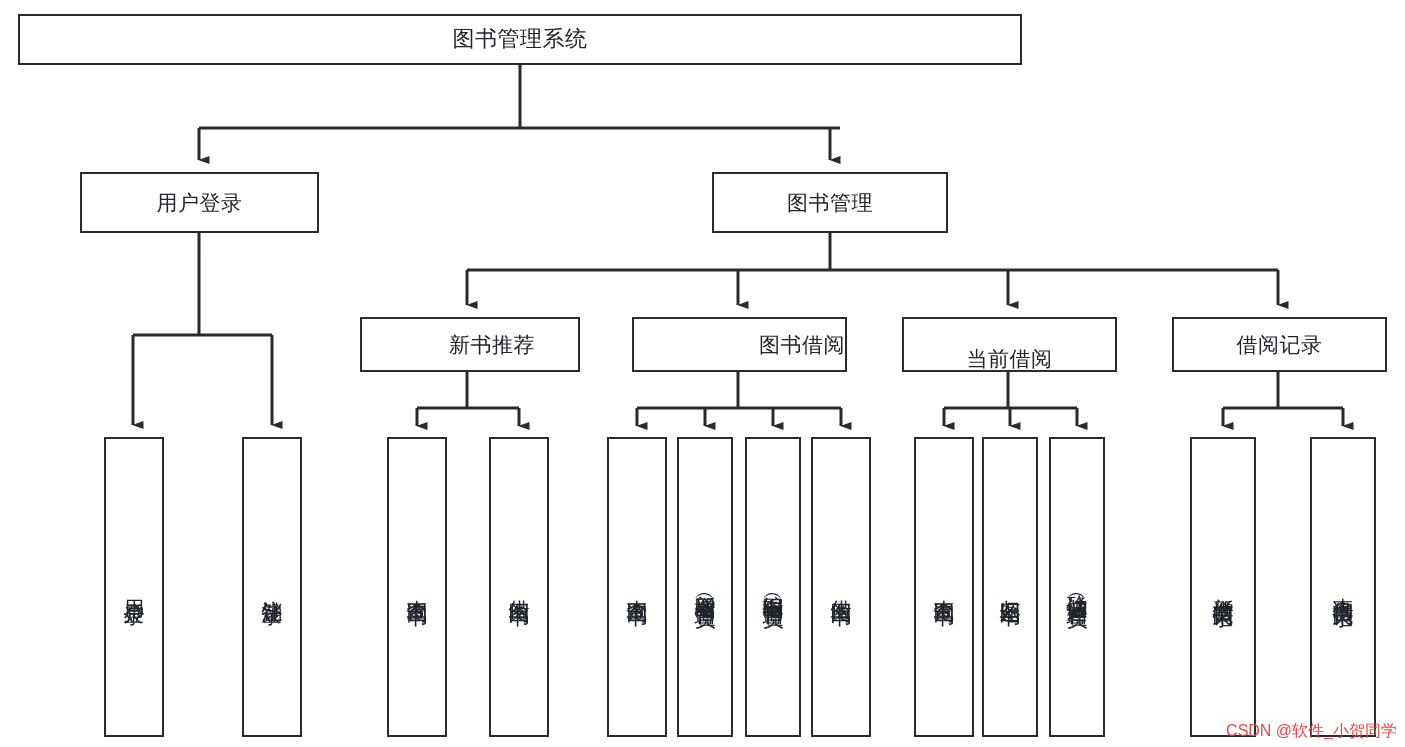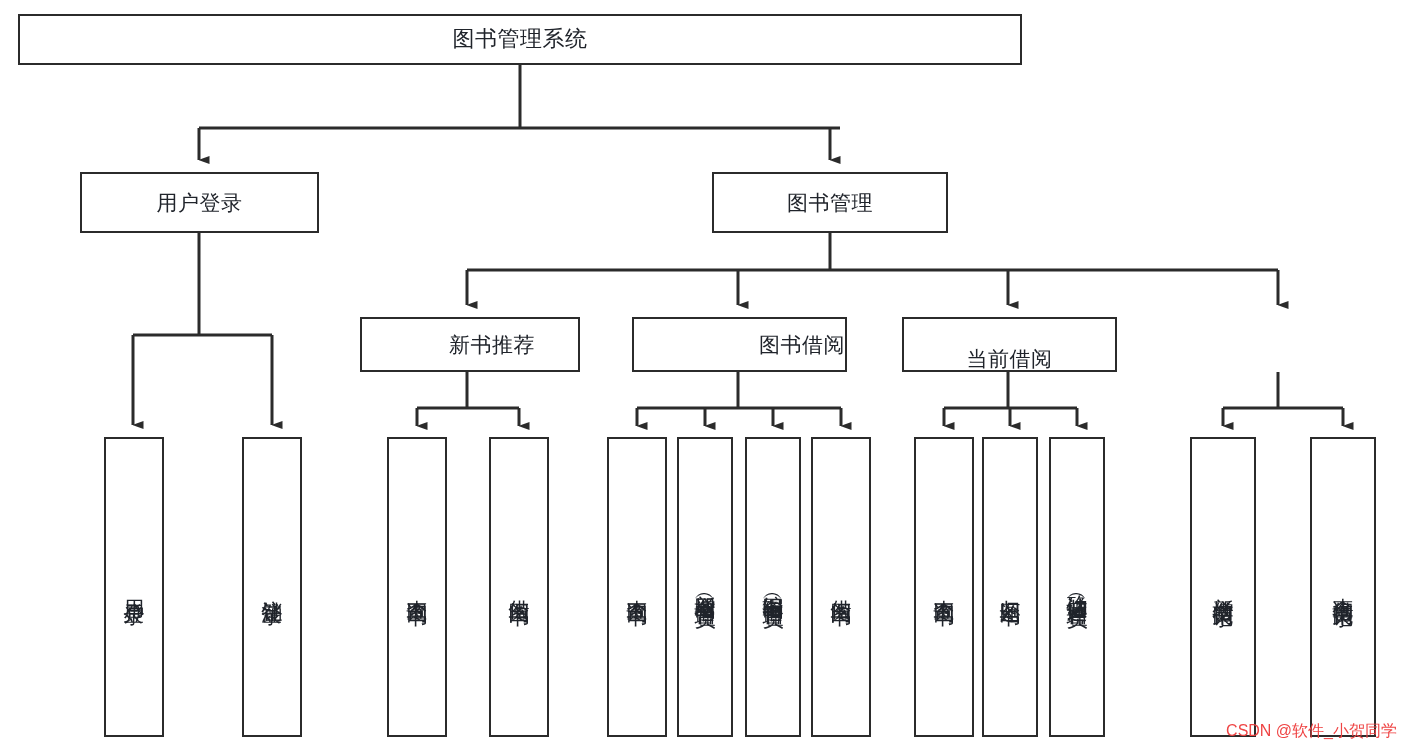--- a/index.html
+++ b/index.html
@@ -142,20 +142,23 @@
 
   <div class="node horiz" style="left:360px; top:317px; width:220px; height:55px;padding-left:44px;">
     <span class="node-label">新书推荐</span>
   </div>
   <div class="node horiz" style="left:632px; top:317px; width:215px; height:55px;justify-content:flex-end;">
     <span class="node-label">图书借阅</span>
   </div>
   <div class="node horiz" style="left:902px; top:317px; width:215px; height:55px;align-items:flex-end;">
     <span class="node-label">当前借阅</span>
   </div>
+  <div class="node horiz" style="left:1172px; top:317px; width:215px; height:55px;">
+    <span class="node-label">借阅记录</span>
+  </div>
 
   <div class="node vert" style="left:104px; top:437px; width:60px; height:300px;">
     <span class="node-label">用户登录</span>
   </div>
   <div class="node vert" style="left:242px; top:437px; width:60px; height:300px;">
     <span class="node-label">注销登录</span>
   </div>
 
   <div class="node vert" style="left:387px; top:437px; width:60px; height:300px;">
     <span class="node-label">查询图书</span>

